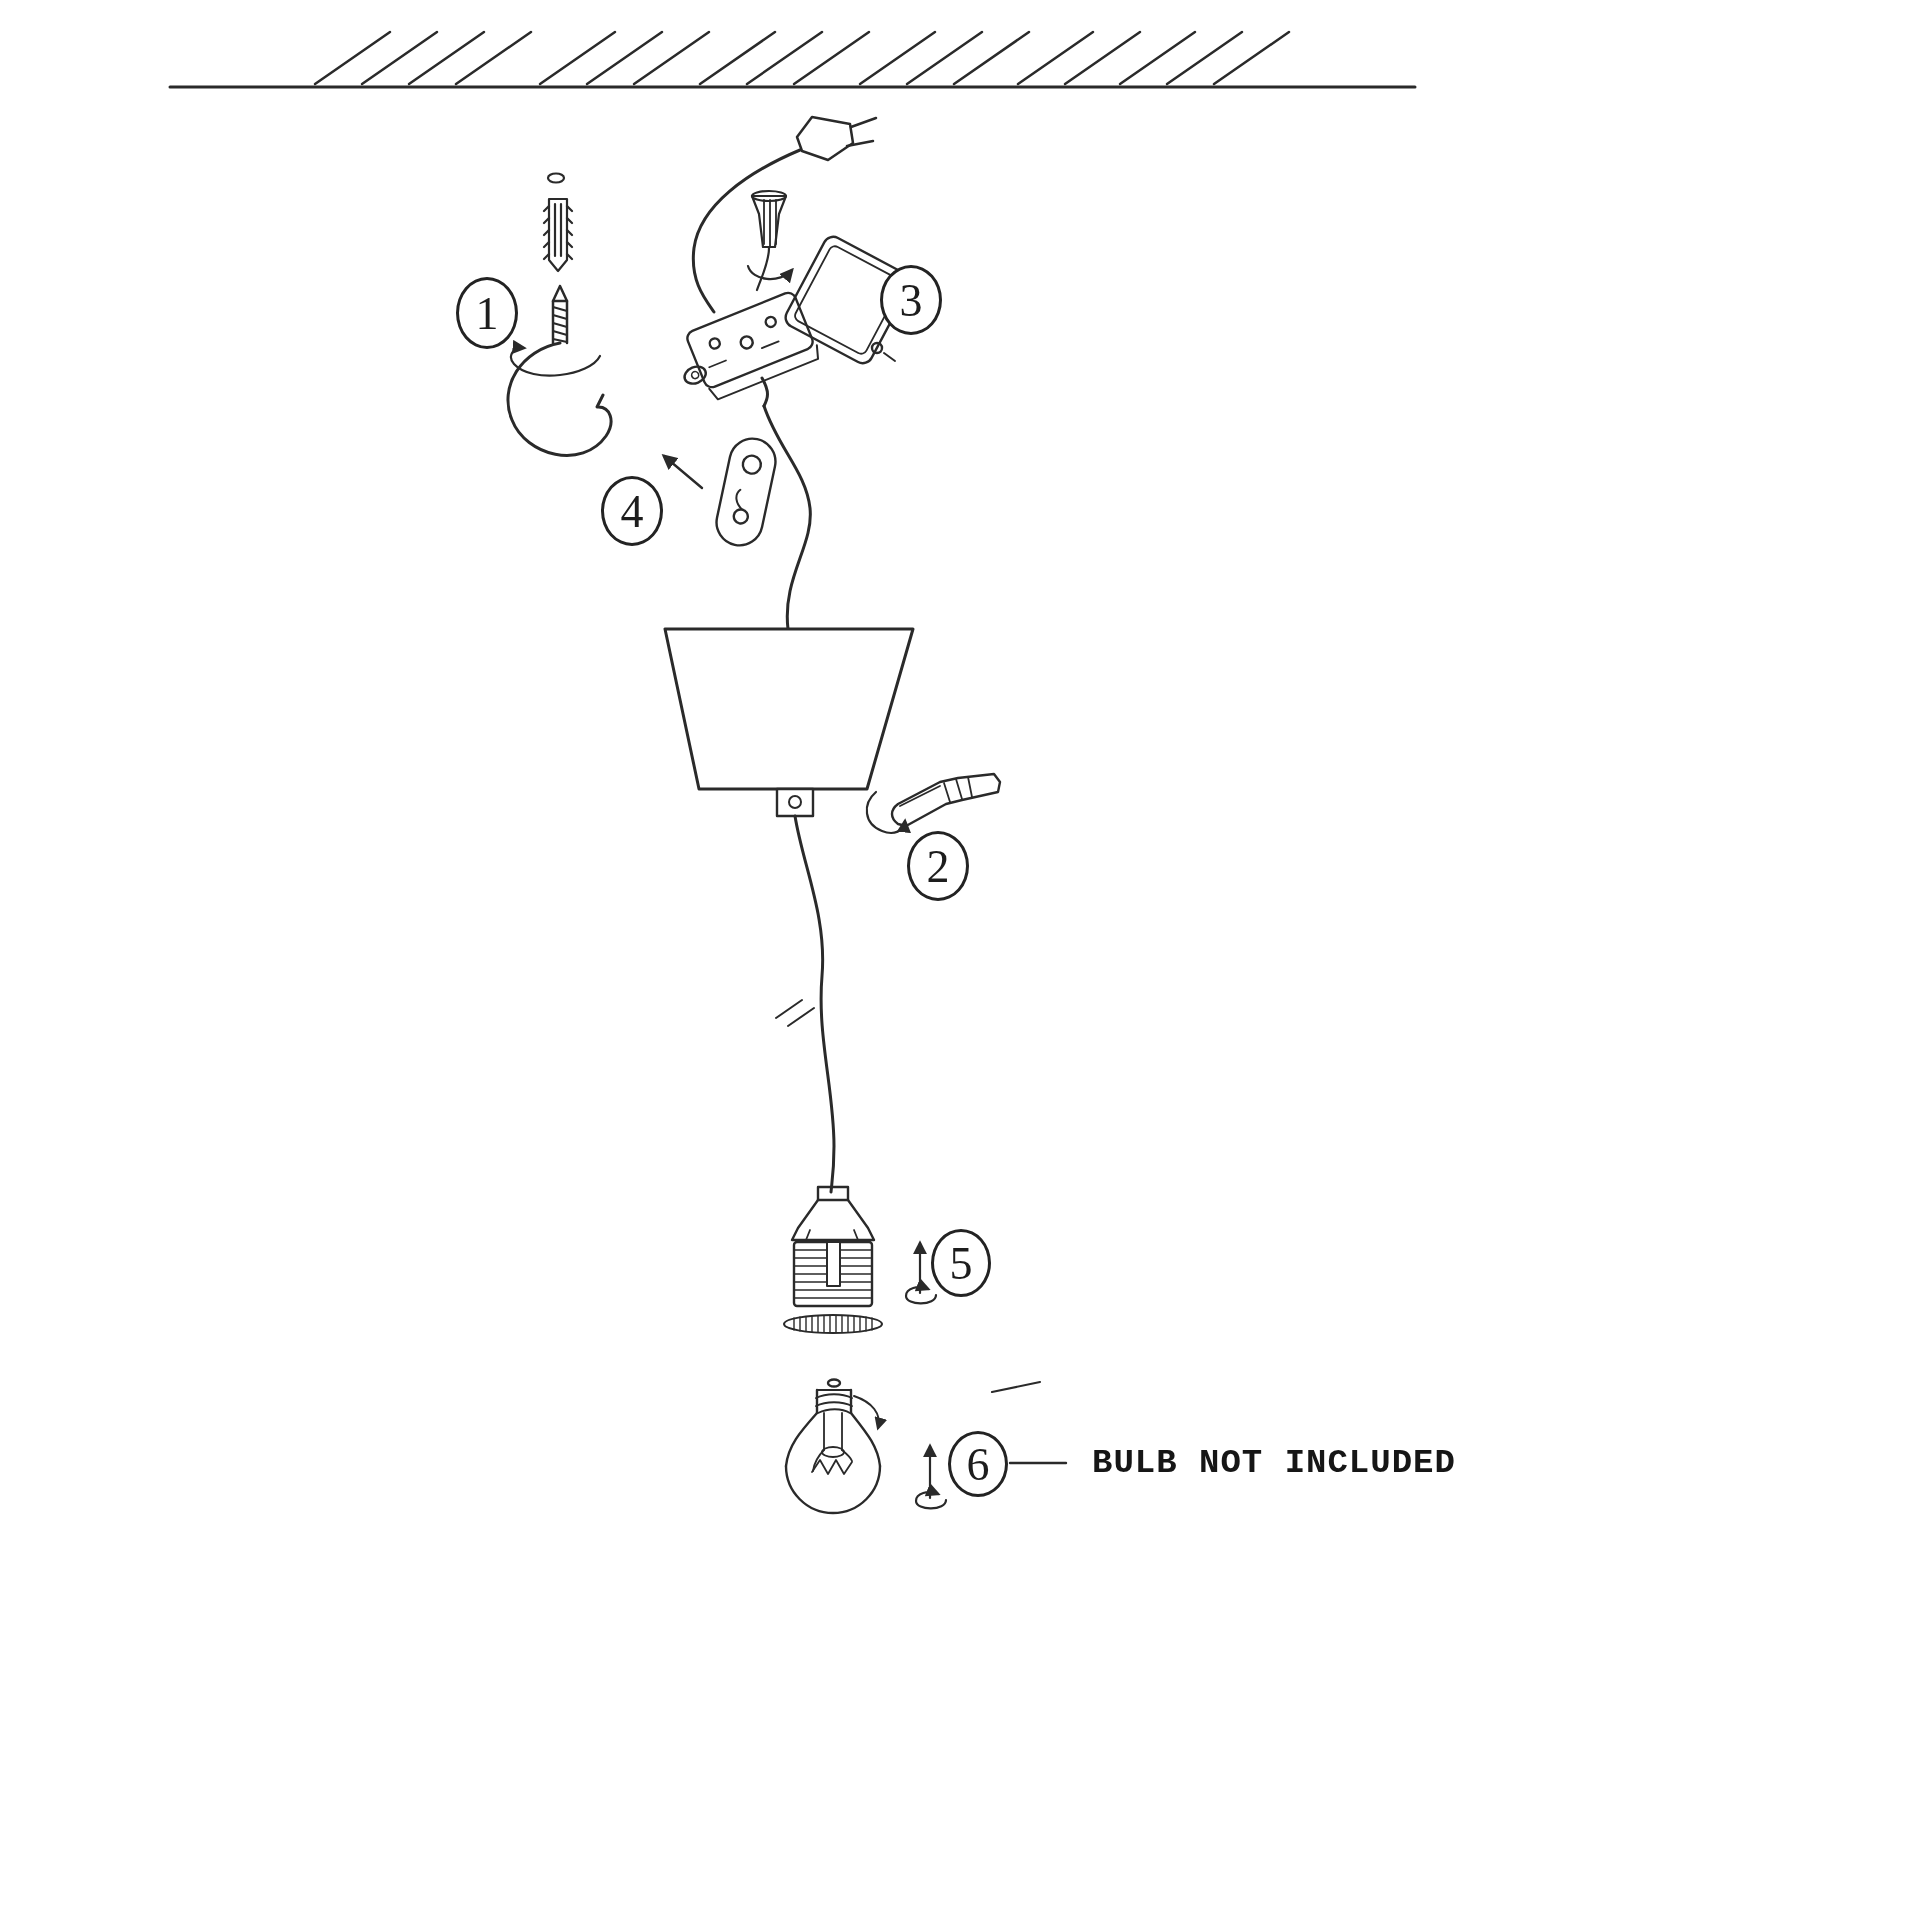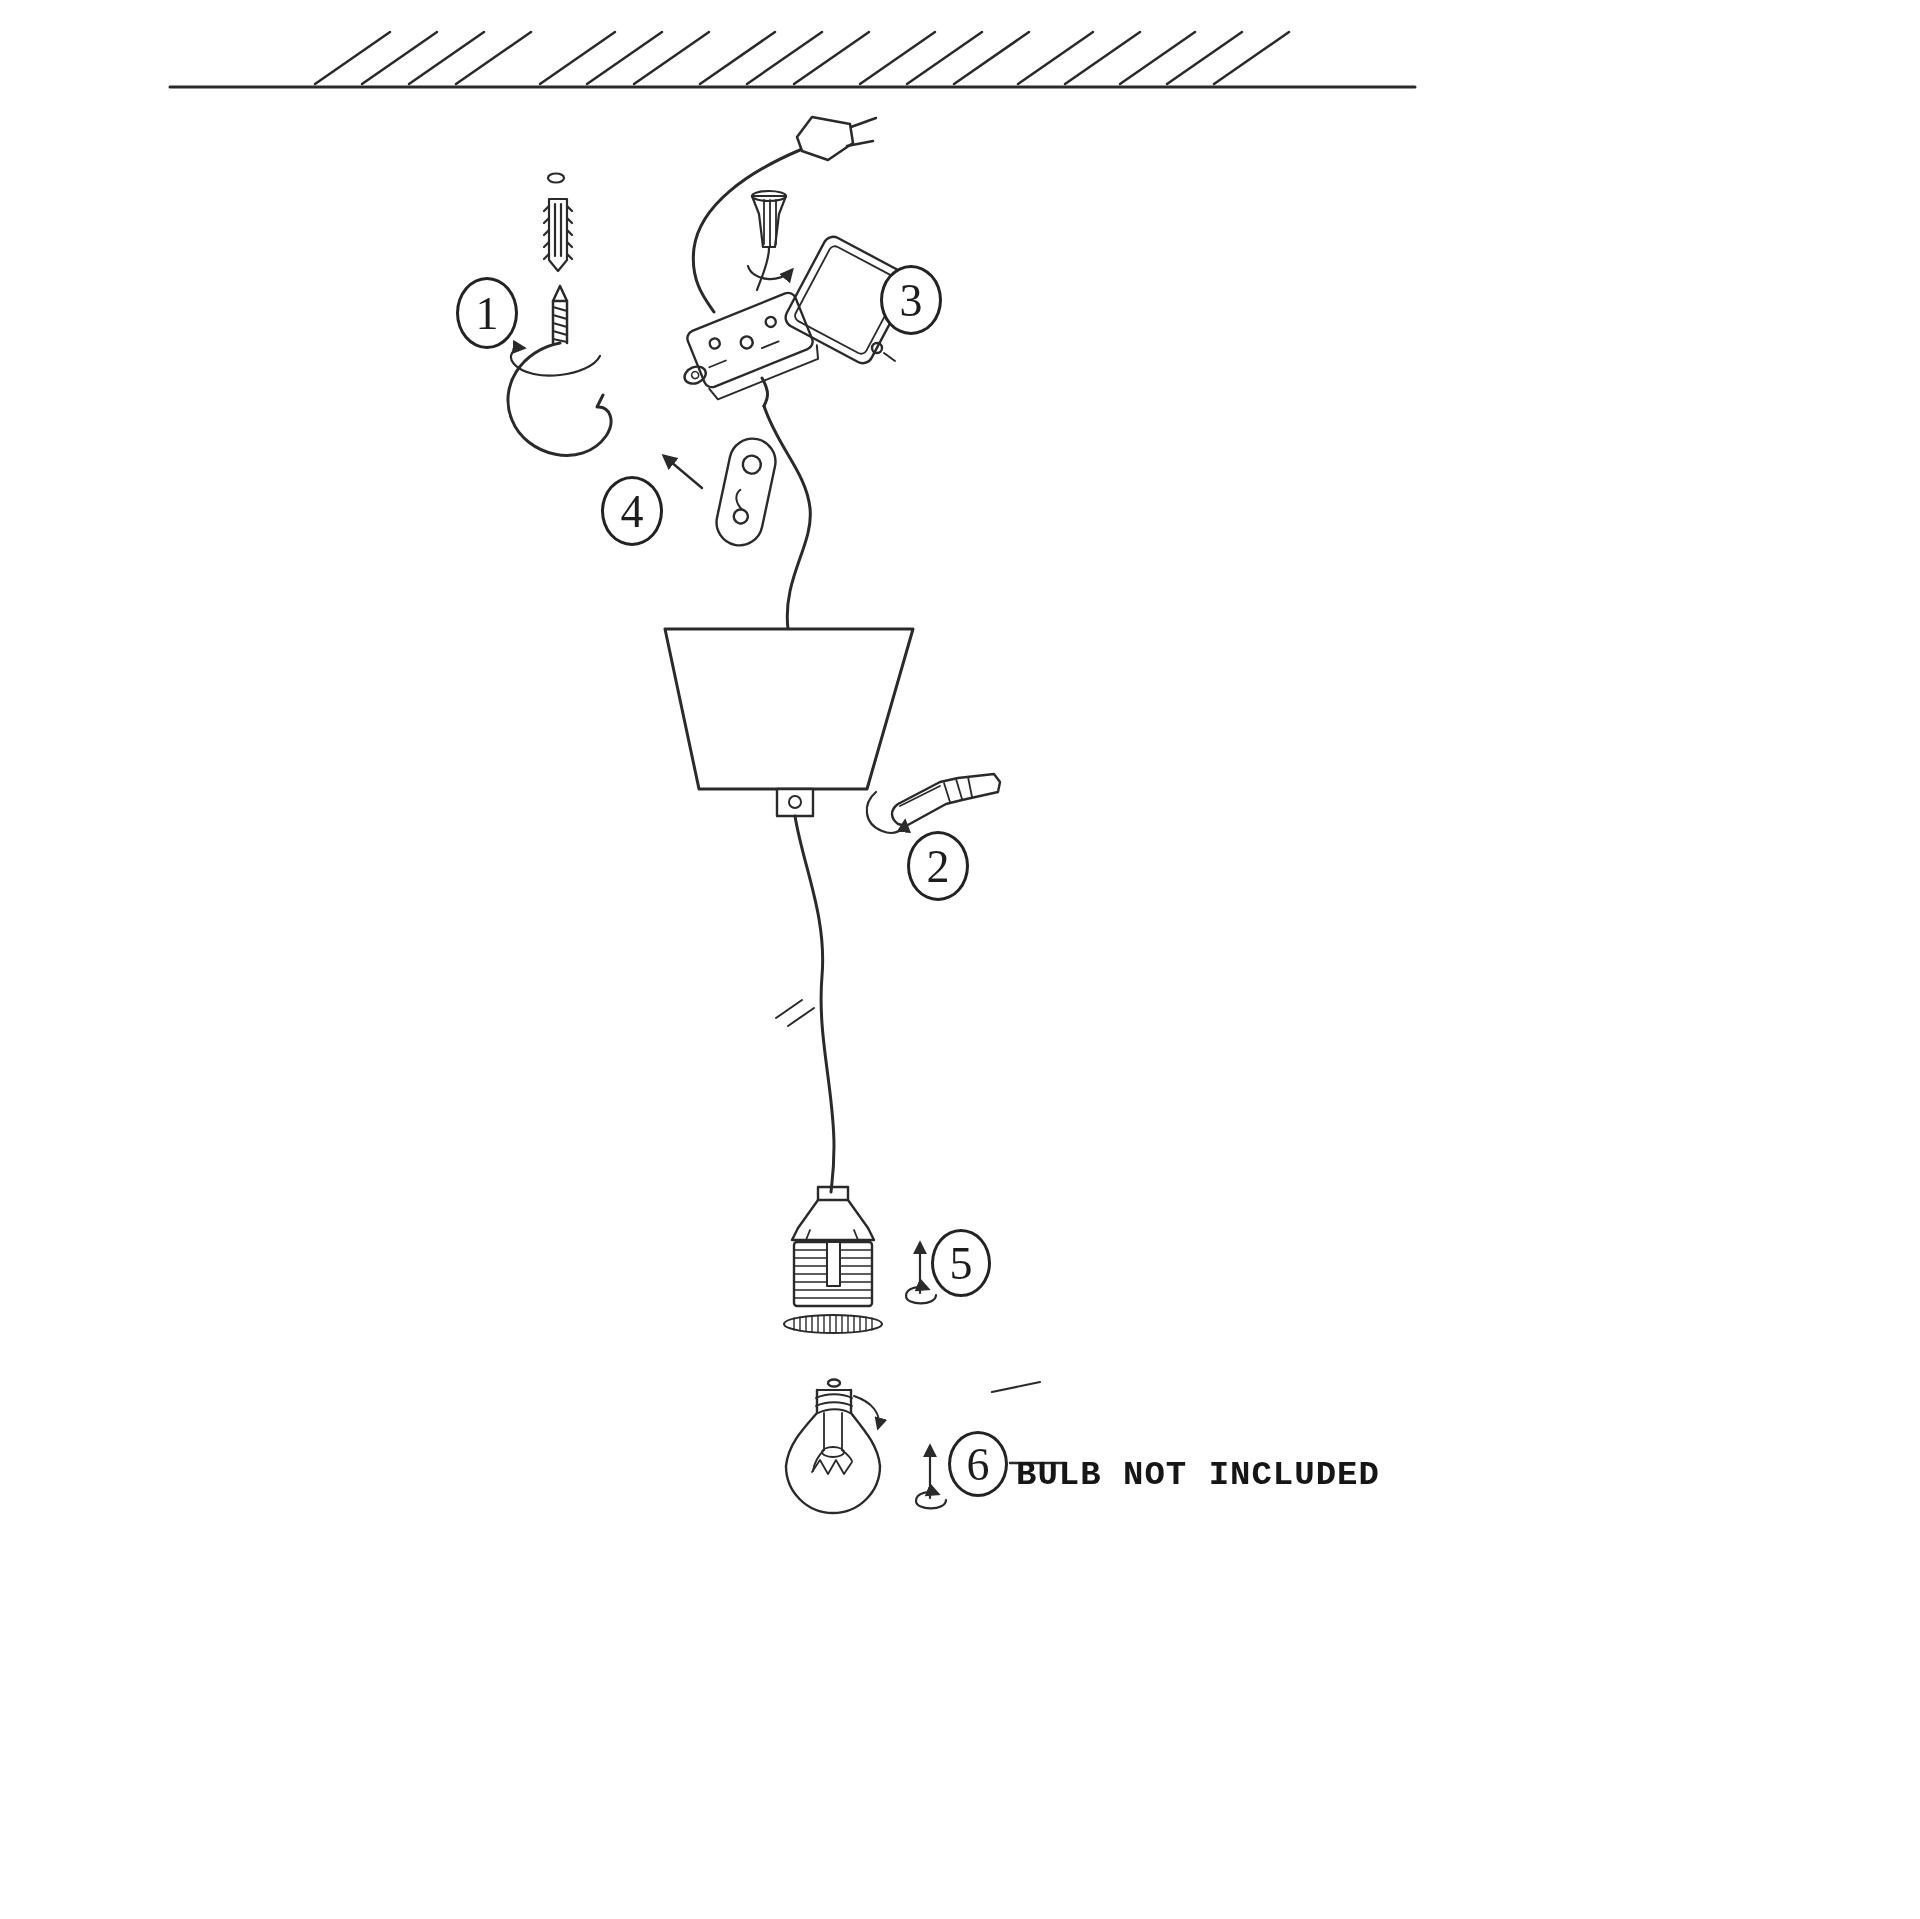--- a/index.html
+++ b/index.html
@@ -22,28 +22,27 @@
     box-sizing:border-box;
   }
   .c1{left:456px;top:277px;width:62px;height:72px;}
   .c2{left:907px;top:831px;width:62px;height:70px;}
   .c3{left:880px;top:265px;width:62px;height:70px;}
   .c4{left:601px;top:476px;width:62px;height:70px;}
   .c5{left:931px;top:1229px;width:60px;height:68px;}
   .c6{left:948px;top:1431px;width:60px;height:66px;}
   .note-text{
     position:absolute;
-    left:1016px;top:1444px;
+    left:1092px;top:1444px;
     font-family:"Liberation Mono", monospace;
     font-weight:bold;
     font-size:34px;line-height:38px;
     letter-spacing:1px;
     color:#161616;
     white-space:nowrap;
-    margin-top:12px;
   }
 </style>
 </head>
 <body>
 
 <div class="page">
 
   <svg class="canvas" viewBox="0 0 1920 1919" xmlns="http://www.w3.org/2000/svg" fill="none" stroke="#2a2a2a" stroke-width="2.5" stroke-linecap="round" stroke-linejoin="round">
 
     <defs>

